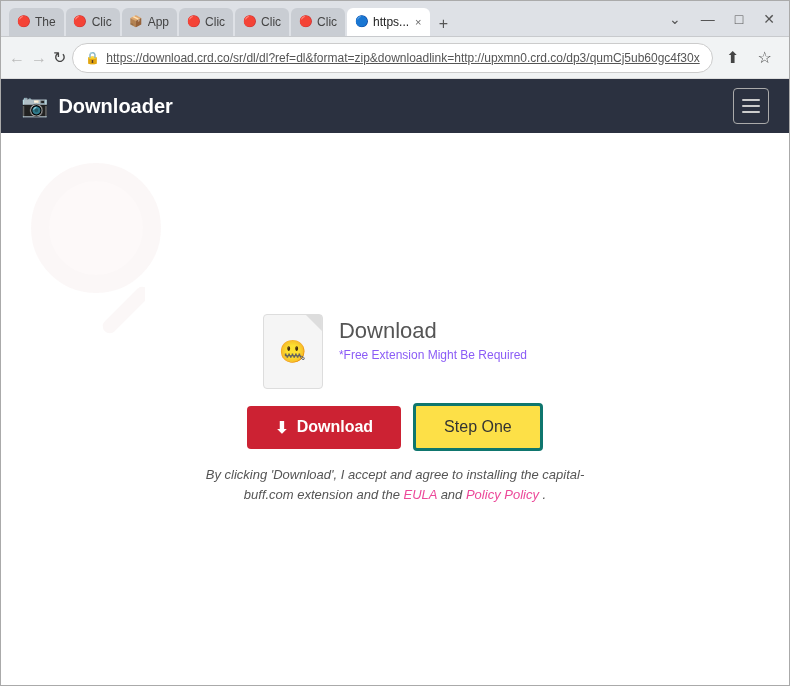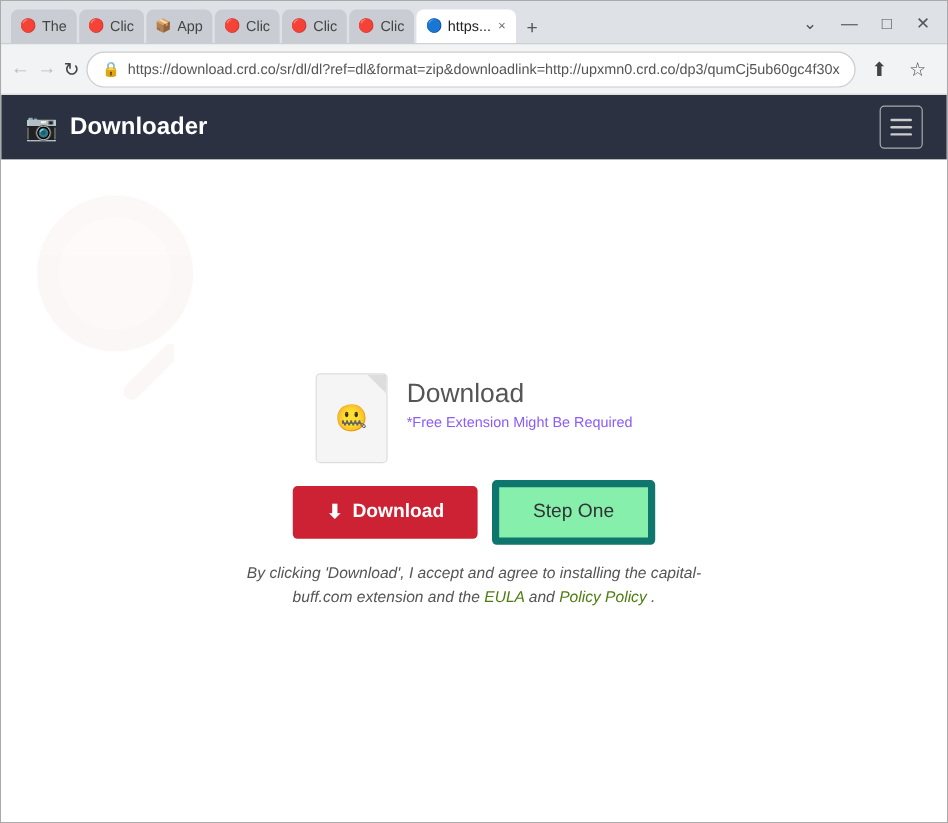--- a/index.html
+++ b/index.html
@@ -144,20 +144,21 @@
       color: #555;
     }
 
     .address-text {
       font-size: 12px;
       color: #555;
       flex: 1;
       overflow: hidden;
       white-space: nowrap;
       text-overflow: ellipsis;
+      text-decoration: underline;
     }
 
     .nav-actions {
       display: flex;
       align-items: center;
       gap: 4px;
     }
 
     
     .page-content {
@@ -366,40 +367,40 @@
       padding: 12px 28px;
       font-size: 16px;
       font-weight: bold;
       cursor: pointer;
       display: flex;
       align-items: center;
       gap: 8px;
     }
 
     .btn-step-one {
-      background: #86efac;
+      background: #fde047;
       color: #333;
-      border: 6px solid #0f766e;
+      border: 3px solid #0f766e;
       border-radius: 4px;
       padding: 12px 28px;
       font-size: 16px;
       cursor: pointer;
     }
 
     .consent-text {
       font-size: 13px;
       color: #555;
       text-align: center;
       max-width: 380px;
       line-height: 1.5;
       font-style: italic;
     }
 
     .consent-text a {
-      color: #4d7c0f;
+      color: #ec4899;
       text-decoration: none;
     }
   </style>
 </head>
 <body>
 
 <div class="browser-window">
 
   <div class="title-bar">
     <div class="tabs-area">

